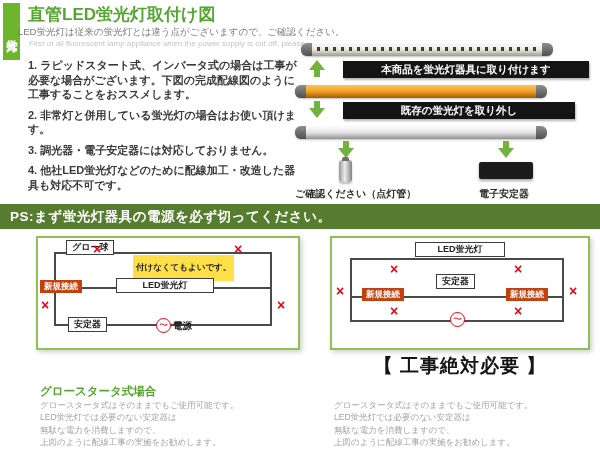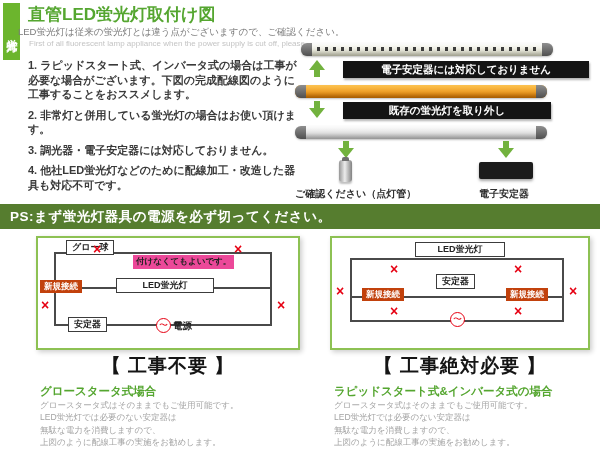--- a/index.html
+++ b/index.html
@@ -26,21 +26,21 @@
   .tube .cap-r { right:0; border-radius:0 6px 6px 0; }
   .tube-led { top:3px; left:8px; width:252px; background:linear-gradient(#ffffff,#d9d9c2); }
   .led-dots { position:absolute; left:16px; right:16px; top:4px; height:4px;
               background:repeating-linear-gradient(90deg,#3c3c3c 0 3px,transparent 3px 8px); }
   .tube-orange { top:45px; left:2px; width:252px; background:linear-gradient(#ffc653,#e07c00); }
   .tube-white { top:86px; left:2px; width:252px; background:linear-gradient(#ffffff,#c9c9c9); }
 
   .black-box { position:absolute; background:#141414; color:#fff; font-weight:bold;
                display:flex; align-items:center; justify-content:center; box-shadow:1px 2px 2px rgba(0,0,0,.3); }
   .box1 { left:50px; top:21px; width:246px; height:17px; font-size:10.5px; }
-  .box2 { left:50px; top:62px; width:208px; height:17px; font-size:10.5px; }
+  .box2 { left:50px; top:62px; width:232px; height:17px; font-size:10.5px; }
 
   .arrow { position:absolute; display:flex; flex-direction:column; align-items:center; }
   .tri-up { width:0; height:0; border-left:8px solid transparent; border-right:8px solid transparent; border-bottom:10px solid #72b23e; }
   .tri-down { width:0; height:0; border-left:8px solid transparent; border-right:8px solid transparent; border-top:10px solid #72b23e; }
   .stem { width:6px; height:7px; background:#72b23e; }
 
   .glow-lamp { position:absolute; left:46px; top:120px; width:13px; height:22px; border-radius:3px;
                background:linear-gradient(90deg,#969696,#ececec 45%,#828282); box-shadow:0 2px 2px rgba(0,0,0,.25); }
   .glow-tip { width:7px; height:4px; background:#6f6f6f; margin:-3px auto 0; border-radius:2px 2px 0 0; }
   .ballast { position:absolute; left:186px; top:122px; width:54px; height:17px; background:#1c1c1c; border-radius:2px;
@@ -56,22 +56,22 @@
   .panel { position:absolute; top:236px; height:114px; border:2px solid #8dc153; background:#fff;
            box-shadow:2px 2px 5px rgba(0,0,0,.2); }
   .panel-left { left:36px; width:264px; }
   .panel-right { left:330px; width:260px; }
   .loop { position:absolute; border:2px solid #4a4a4a; }
   .wire { position:absolute; background:#4a4a4a; }
   .dbox { position:absolute; border:1.5px solid #3c3c3c; background:#fff; font-size:9px; font-weight:bold;
           color:#222; padding:1px 5px; line-height:1.25; white-space:nowrap; }
   .dblack { position:absolute; background:#c2410c; color:#fff; font-size:8.5px; font-weight:bold;
             padding:2px 4px; line-height:1.1; white-space:nowrap; }
-  .note-yellow { position:absolute; background:#ec4899; color:#222; font-size:8.5px; font-weight:bold;
-                 padding:1px 3px; white-space:nowrap; }
+  .note-yellow { position:absolute; background:#fde047; color:#222; font-size:8.5px; font-weight:bold;
+                 padding:7px 3px; white-space:nowrap; }
   .x { position:absolute; color:#e60012; font-weight:bold; font-size:14px; line-height:1; }
   .ac { position:absolute; width:15px; height:15px; border:1.5px solid #e60012; border-radius:50%;
         color:#e60012; font-size:9px; display:flex; align-items:center; justify-content:center; background:#fff; }
   .plabel { position:absolute; font-size:9.5px; font-weight:bold; color:#222; }
 
   
   .heading { position:absolute; top:353px; font-size:19px; font-weight:bold; color:#151515; text-align:center; letter-spacing:1px; }
   .heading-left { left:36px; width:264px; }
   .heading-right { left:330px; width:260px; }
   .subheading { position:absolute; top:384px; font-size:11.5px; font-weight:bold; color:#55a630; }
@@ -104,21 +104,21 @@
     <div class="tube tube-led">
       <div class="cap cap-l"></div>
       <div class="led-dots"></div>
       <div class="cap cap-r"></div>
     </div>
 
     <div class="arrow" style="left:16px; top:20px;">
       <div class="tri-up"></div>
       <div class="stem"></div>
     </div>
-    <div class="black-box box1">電子安定器には対応しておりません</div>
+    <div class="black-box box1">本商品を蛍光灯器具に取り付けます</div>
 
     <div class="tube tube-orange">
       <div class="cap cap-l"></div>
       <div class="cap cap-r"></div>
     </div>
 
     <div class="arrow" style="left:16px; top:61px;">
       <div class="stem"></div>
       <div class="tri-down"></div>
     </div>
@@ -176,24 +176,22 @@
     <div class="dblack" style="left:174px; top:50px;">新規接続</div>
     <span class="ac" style="left:118px; top:74px;">〜</span>
     <span class="x" style="left:58px; top:24px;">×</span>
     <span class="x" style="left:182px; top:24px;">×</span>
     <span class="x" style="left:4px; top:46px;">×</span>
     <span class="x" style="left:237px; top:46px;">×</span>
     <span class="x" style="left:58px; top:66px;">×</span>
     <span class="x" style="left:182px; top:66px;">×</span>
   </div>
 
-  <div class="heading heading-left">【 工事不要 】</div>
   <div class="heading heading-right">【 工事絶対必要 】</div>
   <div class="subheading sub-left">グロースタータ式場合</div>
-  <div class="subheading sub-right">ラピッドスタート式&amp;インバータ式の場合</div>
   <div class="body-text body-left">グロースタータ式はそのままでもご使用可能です。
 LED蛍光灯では必要のない安定器は
 無駄な電力を消費しますので、
 上図のように配線工事の実施をお勧めします。</div>
   <div class="body-text body-right">グロースタータ式はそのままでもご使用可能です。
 LED蛍光灯では必要のない安定器は
 無駄な電力を消費しますので、
 上図のように配線工事の実施をお勧めします。</div>
 
 </div>

